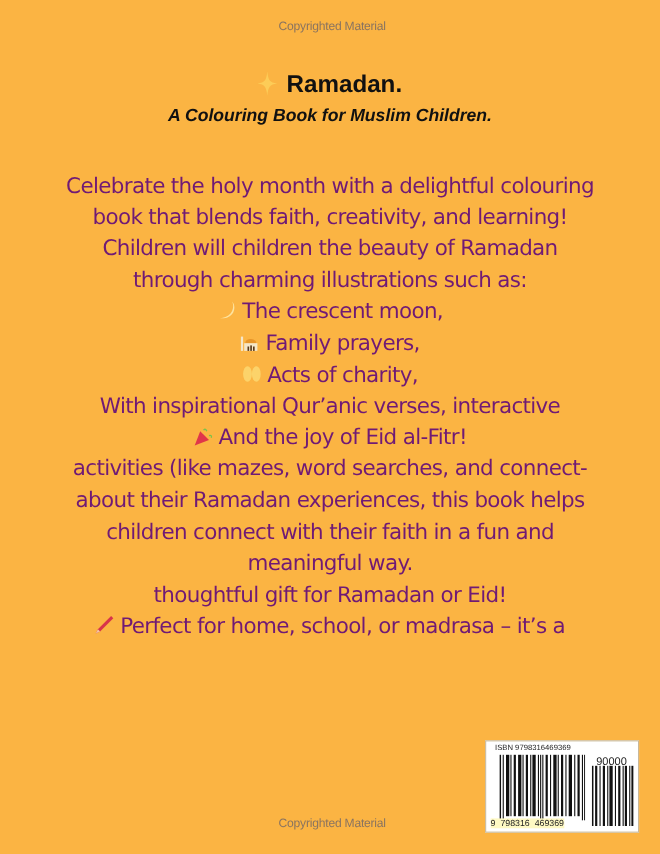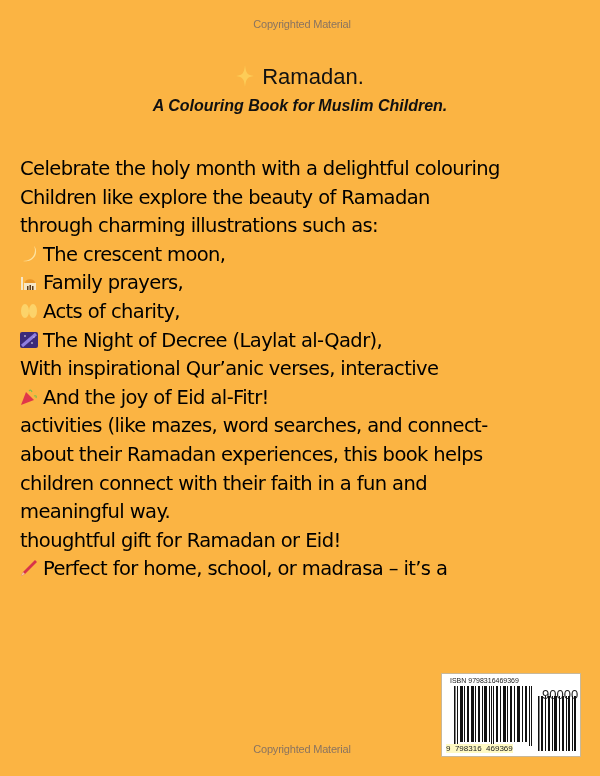--- a/index.html
+++ b/index.html
@@ -13,62 +13,63 @@
   .copyright {
     position: absolute; left: 4px; right: 0; text-align: center;
     font-family: "Liberation Sans", sans-serif;
     font-weight: normal; font-size: 11px; color: #8a7460;
     letter-spacing: -0.2px;
   }
   .copy-top { top: 18px; }
   .copy-bottom { top: 743px; }
   .title {
     position: absolute; left: 0; right: 0; top: 64px;
-    text-align: center; font-size: 22px; font-weight: normal; color: #111;
+    text-align: center; font-size: 22px; font-weight: bold; color: #111;
   }
   .title .sparkle {
     display: inline-block; width: 18px; height: 22px; vertical-align: -3px; margin-right: 8px;
   }
   .subtitle {
     position: absolute; left: 0; right: 0; top: 97px;
     text-align: center; font-size: 16px; font-weight: bold; font-style: italic; color: #111;
   }
   .body-text {
     position: absolute; left: 20px; right: 20px; top: 155px;
-    font-family: "DejaVu Sans", sans-serif;
-    font-size: 19.5px; line-height: 28.6px; color: #000000;
+    text-align: center; font-family: "DejaVu Sans", sans-serif;
+    font-size: 19.5px; line-height: 28.6px; color: #701a75;
     letter-spacing: -0.6px;
   }
   .line { display: block; white-space: nowrap; }
   .emo { display: inline-block; width: 18px; height: 18px; vertical-align: -2px; margin-right: 5px; }
   .barcode {
     position: absolute; left: 441px; top: 673px; width: 140px; height: 84px;
     background: #fff; border: 1px solid #c8b89a; box-sizing: border-box;
   }
   .isbn-label { position: absolute; left: 8px; top: 3px; font-size: 7px; color: #222; }
-  .price-label { position: absolute; left: 100px; top: 13px; font-size: 13px; color: #222; }
+  .price-label { position: absolute; left: 100px; top: 13px; font-size: 10px; color: #222; }
   .bars-main { position: absolute; left: 12px; top: 12px; width: 78px; height: 60px; }
   .bars-add { position: absolute; left: 96px; top: 22px; width: 38px; height: 55px; }
   .digits { position: absolute; left: 4px; top: 70px; font-size: 8px; color: #222; background: #fef9c3; white-space: pre; }
 </style>
 </head>
 <body>
 
 <div class="copyright copy-top">Copyrighted Material</div>
 
 <div class="title">
   <svg class="sparkle" viewBox="0 0 18 22">
     <path d="M9 0 C10 8 11 10 18 11 C11 12 10 14 9 22 C8 14 7 12 0 11 C7 10 8 8 9 0 Z" fill="#FDD05A" opacity="0.85"></path>
   </svg><span>Ramadan.</span>
 </div>
 <div class="subtitle">A Colouring Book for Muslim Children.</div>
 
 <div class="body-text">
   <span class="line">Celebrate the holy month with a delightful colouring</span>
-  <span class="line">Children like explore the beauty of Ramadan</span>
+  <span class="line">book that blends faith, creativity, and learning!</span>
+  <span class="line">Children will children the beauty of Ramadan</span>
   <span class="line">through charming illustrations such as:</span>
 
   <span class="line">
     <svg class="emo" viewBox="0 0 18 18">
       <path d="M14 1 C17 7 13 16 3 16 C6 17 12 16 15 11 C17 7 16 3 14 1 Z" fill="#FDE3A0"></path>
     </svg><span>The crescent moon,</span>
   </span>
   <span class="line">
     <svg class="emo" viewBox="0 0 18 18">
       <rect x="1" y="4" width="2" height="13" fill="#F5E6C8"></rect>
@@ -77,29 +78,20 @@
       <rect x="7" y="13" width="1.5" height="4" fill="#5a3a1a"></rect>
       <rect x="9.5" y="12" width="1.5" height="5" fill="#5a3a1a"></rect>
       <rect x="12" y="13" width="1.5" height="4" fill="#5a3a1a"></rect>
     </svg><span>Family prayers,</span>
   </span>
   <span class="line">
     <svg class="emo" viewBox="0 0 18 18">
       <ellipse cx="5" cy="9" rx="4" ry="7" fill="#FCD36A"></ellipse>
       <ellipse cx="13" cy="9" rx="4" ry="7" fill="#FCD36A"></ellipse>
     </svg><span>Acts of charity,</span>
-  </span>
-  <span class="line">
-    <svg class="emo" viewBox="0 0 18 18">
-      <rect x="0" y="1" width="18" height="16" rx="2" fill="#3b2a7a"></rect>
-      <path d="M2 15 L16 3" stroke="#8f7fe0" stroke-width="3"></path>
-      <circle cx="5" cy="5" r="0.8" fill="#fff"></circle>
-        <circle cx="12" cy="12" r="0.8" fill="#fff"></circle>
-        <circle cx="14" cy="6" r="0.6" fill="#fff"></circle>
-    </svg><span>The Night of Decree (Laylat al-Qadr),</span>
   </span>
   <span class="line">With inspirational Qur’anic verses, interactive</span>
 
   <span class="line">
     <svg class="emo" viewBox="0 0 18 18">
       <path d="M1 17 L6 4 L14 12 Z" fill="#E0364A"></path>
       <path d="M9 3 Q11 1 12 4" stroke="#7cc24a" stroke-width="1.2" fill="none"></path>
       <path d="M14 8 Q17 7 16 10" stroke="#7cc24a" stroke-width="1.2" fill="none"></path>
     </svg><span>And the joy of Eid al-Fitr!</span>
   </span>

